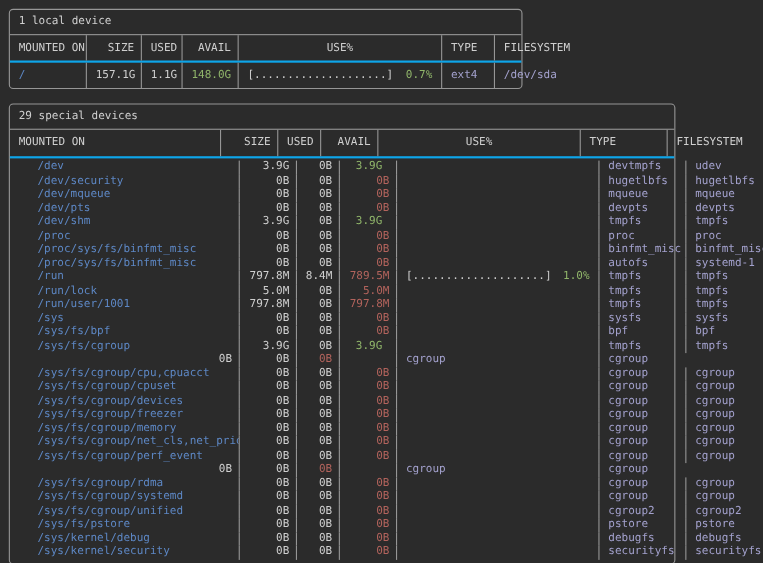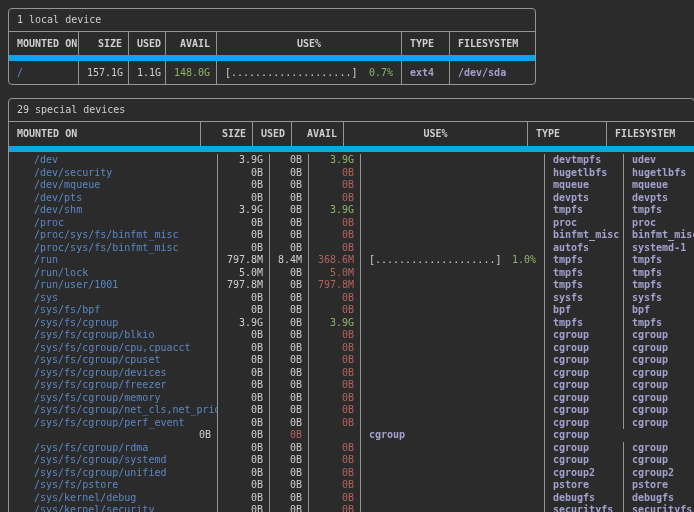--- a/index.html
+++ b/index.html
@@ -9,49 +9,49 @@
     font-family: "DejaVu Sans Mono", monospace;
     font-size: 10px;
     color: #cfcfcf;
     overflow: hidden;
   }
   body { padding: 8px; }
   .tbl {
     border: 1px solid #969696;
     border-radius: 4px;
   }
-  .t1 { width: 528px; }
-  .t2 { width: 687px; margin-top: 13px; }
+  .t1 { width: 467px; }
+  .t2 { width: 606px; margin-top: 13px; }
   .title {
     padding: 0 8px;
     line-height: 22px;
     border-bottom: 1px solid #969696;
     white-space: pre;
   }
   .row { display: grid; }
   .t1 .row { grid-template-columns: 69px 50px 37px 51px 185px 48px 78px; }
   .t2 .row { grid-template-columns: 191px 52px 39px 52px 184px 79px 80px; }
-  .head { border-bottom: 6px solid #0ea5e9; font-weight: bold; }
+  .head { border-bottom: 2px solid #0ea5e9; }
   .t1 .head .cell { line-height: 23px; }
   .t2 .head .cell { line-height: 24px; }
   .cell {
     padding: 0 8px;
     overflow: hidden;
     white-space: pre;
   }
   .cell + .cell { border-left: 1px solid #969696; }
   .num { text-align: right; padding-right: 6px; }
   .center { text-align: center; }
   .use { display: flex; justify-content: space-between; }
   .t1 .body .cell { line-height: 23px; }
   .t2 .body { padding: 2px 0 3px 0; margin-left: 17px; }
   .t2 .body .cell { line-height: 12.5px; }
   .path { color: #5d87c4; }
-  .fs { color: #a3a1cd; font-weight: bold; }
-  .green { color: #90b56a; }
+  .fs { color: #a3a1cd; }
+  .green { color: #90b56a; text-align: center; }
   .red { color: #b2635c; }
 </style>
 </head>
 <body>
 
 <div class="tbl t1">
   <div class="title">1 local device</div>
   <div class="row head">
     <div class="cell">MOUNTED ON</div>
     <div class="cell num">SIZE</div>
@@ -157,21 +157,21 @@
         <div class="cell num">0B</div>
         <div class="cell num red">0B</div>
         <div class="cell use"><span></span><span class="green"></span></div>
         <div class="cell fs">autofs</div>
         <div class="cell fs">systemd-1</div>
       </div>
       <div class="row">
         <div class="cell path">/run</div>
         <div class="cell num">797.8M</div>
         <div class="cell num">8.4M</div>
-        <div class="cell num red">368.6M</div>
+        <div class="cell num red">789.5M</div>
         <div class="cell use"><span>[....................]</span><span class="green">1.0%</span></div>
         <div class="cell fs">tmpfs</div>
         <div class="cell fs">tmpfs</div>
       </div>
       <div class="row">
         <div class="cell path">/run/lock</div>
         <div class="cell num">5.0M</div>
         <div class="cell num">0B</div>
         <div class="cell num red">5.0M</div>
         <div class="cell use"><span></span><span class="green"></span></div>
@@ -208,21 +208,20 @@
       <div class="row">
         <div class="cell path">/sys/fs/cgroup</div>
         <div class="cell num">3.9G</div>
         <div class="cell num">0B</div>
         <div class="cell num green">3.9G</div>
         <div class="cell use"><span></span><span class="green"></span></div>
         <div class="cell fs">tmpfs</div>
         <div class="cell fs">tmpfs</div>
       </div>
       <div class="row">
-        <div class="cell path">/sys/fs/cgroup/blkio</div>
         <div class="cell num">0B</div>
         <div class="cell num">0B</div>
         <div class="cell num red">0B</div>
         <div class="cell use"><span></span><span class="green"></span></div>
         <div class="cell fs">cgroup</div>
         <div class="cell fs">cgroup</div>
       </div>
       <div class="row">
         <div class="cell path">/sys/fs/cgroup/cpu,cpuacct</div>
         <div class="cell num">0B</div>

